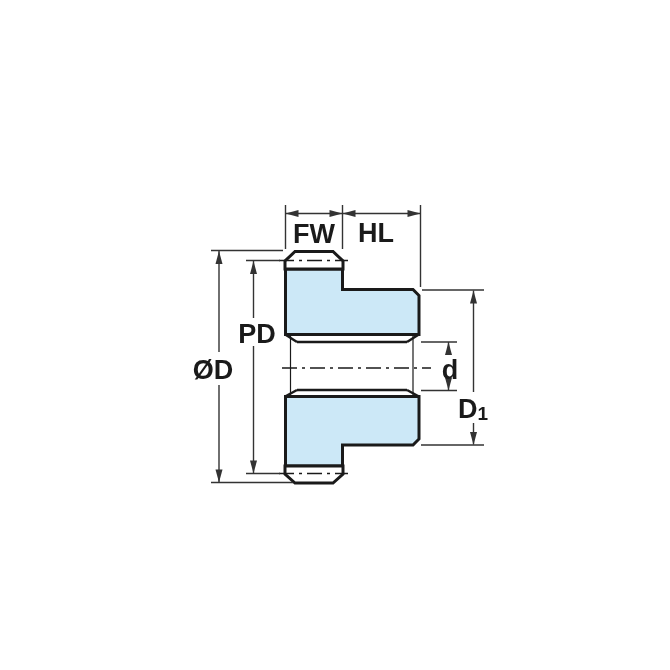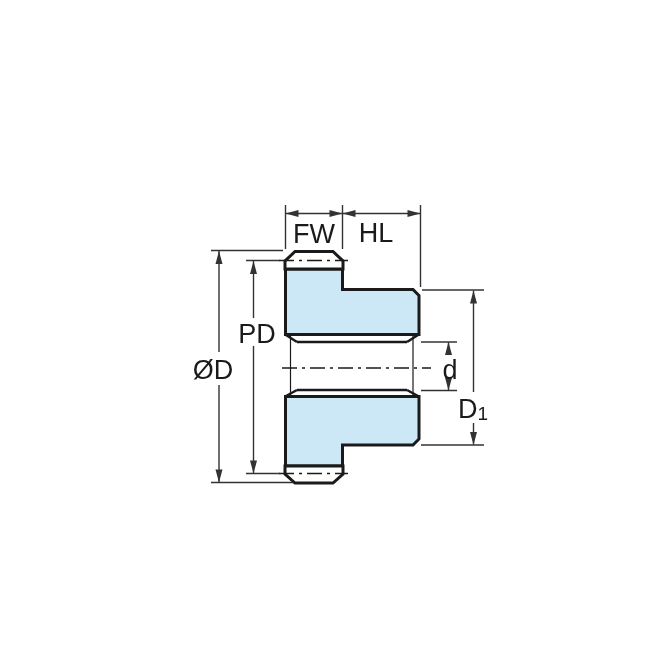--- a/index.html
+++ b/index.html
@@ -8,20 +8,21 @@
     --dim:#333333;
     --background:#ffffff;
   }
   html,body{margin:0;padding:0;background:var(--background);}
   .canvas{
     position:relative;
     width:546px;height:670px;
     background:var(--background);
     overflow:hidden;
     font-family:"Liberation Sans",sans-serif;
+    font-weight:bold;
   }
   svg{display:block;}
   .body-part{fill:var(--fill);stroke:var(--line);stroke-width:3;stroke-linejoin:miter;}
   .tooth{fill:#ffffff;stroke:var(--line);stroke-width:3;stroke-linejoin:miter;}
   .bore-line{stroke:var(--line);stroke-width:2.5;fill:none;}
   .proj{stroke:var(--line);stroke-width:1.2;fill:none;}
   .cl{stroke:var(--line);stroke-width:1.4;fill:none;stroke-dasharray:15 5 3 5;}
   .dim{stroke:var(--dim);stroke-width:1.4;fill:none;}
   .arrow{fill:var(--dim);stroke:none;}
   text{font-family:"Liberation Sans",sans-serif;font-size:27px;fill:var(--line);}

